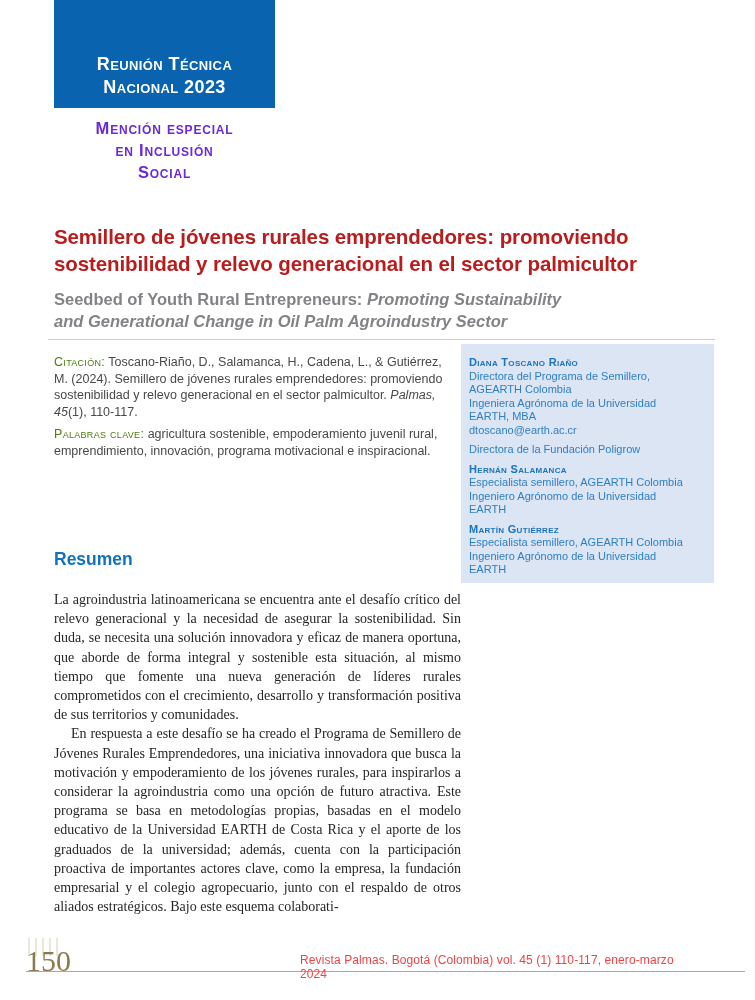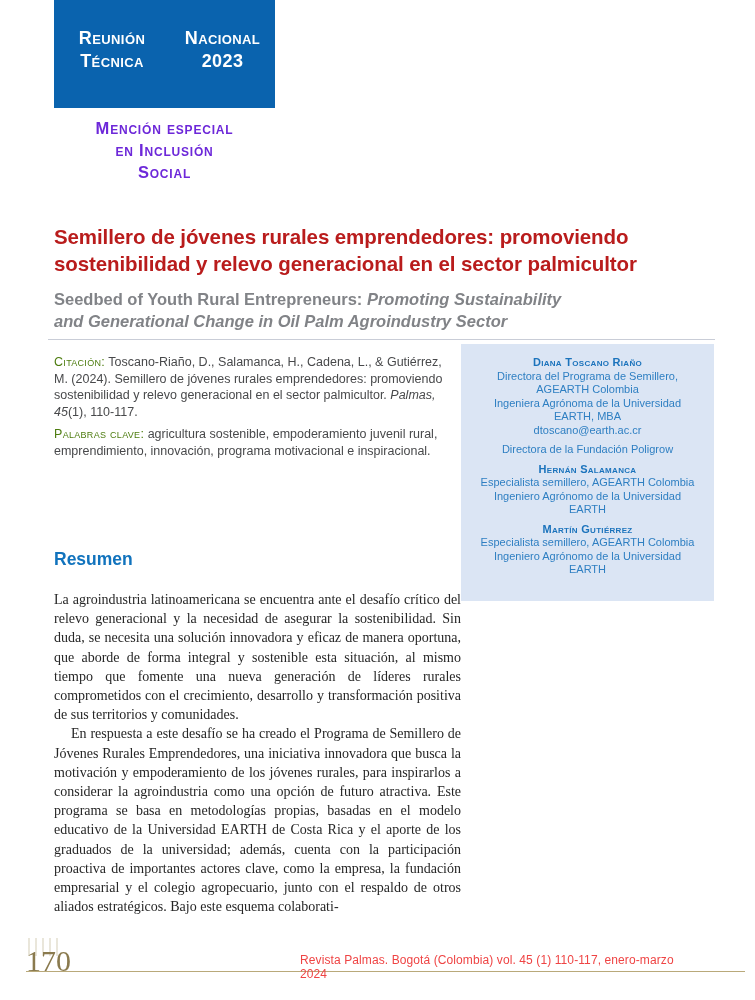--- a/index.html
+++ b/index.html
@@ -3,21 +3,21 @@
 <meta charset="utf-8">
 <style>
   html,body{margin:0;padding:0;background:#ffffff;}
   .page{
     position:relative;width:755px;height:1000px;background:#ffffff;overflow:hidden;
     font-family:"Liberation Sans",sans-serif;
   }
   
   .banner{
     position:absolute;left:54px;top:0;width:221px;height:108px;background:#0a63ae;
-    display:flex;justify-content:flex-end;align-items:center;
+    display:flex;flex-direction:column;justify-content:flex-end;align-items:center;
     padding-bottom:9px;box-sizing:border-box;
   }
   .banner-line{
     color:#ffffff;font-weight:bold;font-size:18px;line-height:23px;
     font-variant:small-caps;letter-spacing:.4px;text-align:center;
   }
   .mencion{
     position:absolute;left:54px;top:117px;width:221px;text-align:center;
   }
   .mencion-line{
@@ -43,21 +43,21 @@
     color:#48494b;font-size:12.5px;line-height:16.5px;
   }
   .cite-col p{margin:0 0 6px 0;}
   .cap-label{
     font-variant:small-caps;color:#4d7c0f;letter-spacing:.3px;
   }
   .cite-col i{font-style:italic;}
   
   .author-box{
     position:absolute;left:461px;top:344px;width:253px;min-height:237px;
-    background:#dbe5f4;box-sizing:border-box;padding:12px 8px 24px 8px;text-align:center;
+    background:#dbe5f4;box-sizing:border-box;padding:12px 8px 6px 8px;
   }
   .author{margin-bottom:6px;}
   .author:last-child{margin-bottom:0;}
   .author-name{
     color:#1b73bc;font-weight:bold;font-size:11px;line-height:13.5px;
     font-variant:small-caps;letter-spacing:.3px;
   }
   .author-line{color:#2e7fc2;font-size:11px;line-height:13.5px;}
   
   .resumen-heading{
@@ -157,17 +157,17 @@
   </div>
 
   <h2 class="resumen-heading" style="margin:0;">Resumen</h2>
 
   <div class="body-text">
     <p>La agroindustria latinoamericana se encuentra ante el desafío crítico del relevo generacional y la necesidad de asegurar la sostenibilidad. Sin duda, se necesita una solución innovadora y eficaz de manera oportuna, que aborde de forma integral y sostenible esta situación, al mismo tiempo que fomente una nueva generación de líderes rurales comprometidos con el crecimiento, desarrollo y transformación positiva de sus territorios y comunidades.</p>
     <p>En respuesta a este desafío se ha creado el Programa de Semillero de Jóvenes Rurales Emprendedores, una iniciativa innovadora que busca la motivación y empoderamiento de los jóvenes rurales, para inspirarlos a considerar la agroindustria como una opción de futuro atractiva. Este programa se basa en metodologías propias, basadas en el modelo educativo de la Universidad EARTH de Costa Rica y el aporte de los graduados de la universidad; además, cuenta con la participación proactiva de importantes actores clave, como la empresa, la fundación empresarial y el colegio agropecuario, junto con el respaldo de otros aliados estratégicos. Bajo este esquema colaborati-</p>
   </div>
 
   <div class="page-number-decor"></div>
-  <div class="page-number">170</div>
+  <div class="page-number">150</div>
   <div class="footer-rule"></div>
   <div class="footer-journal">Revista Palmas. Bogotá (Colombia) vol. 45 (1) 110-117, enero-marzo 2024</div>
 
 </div>
 
 </body></html>

